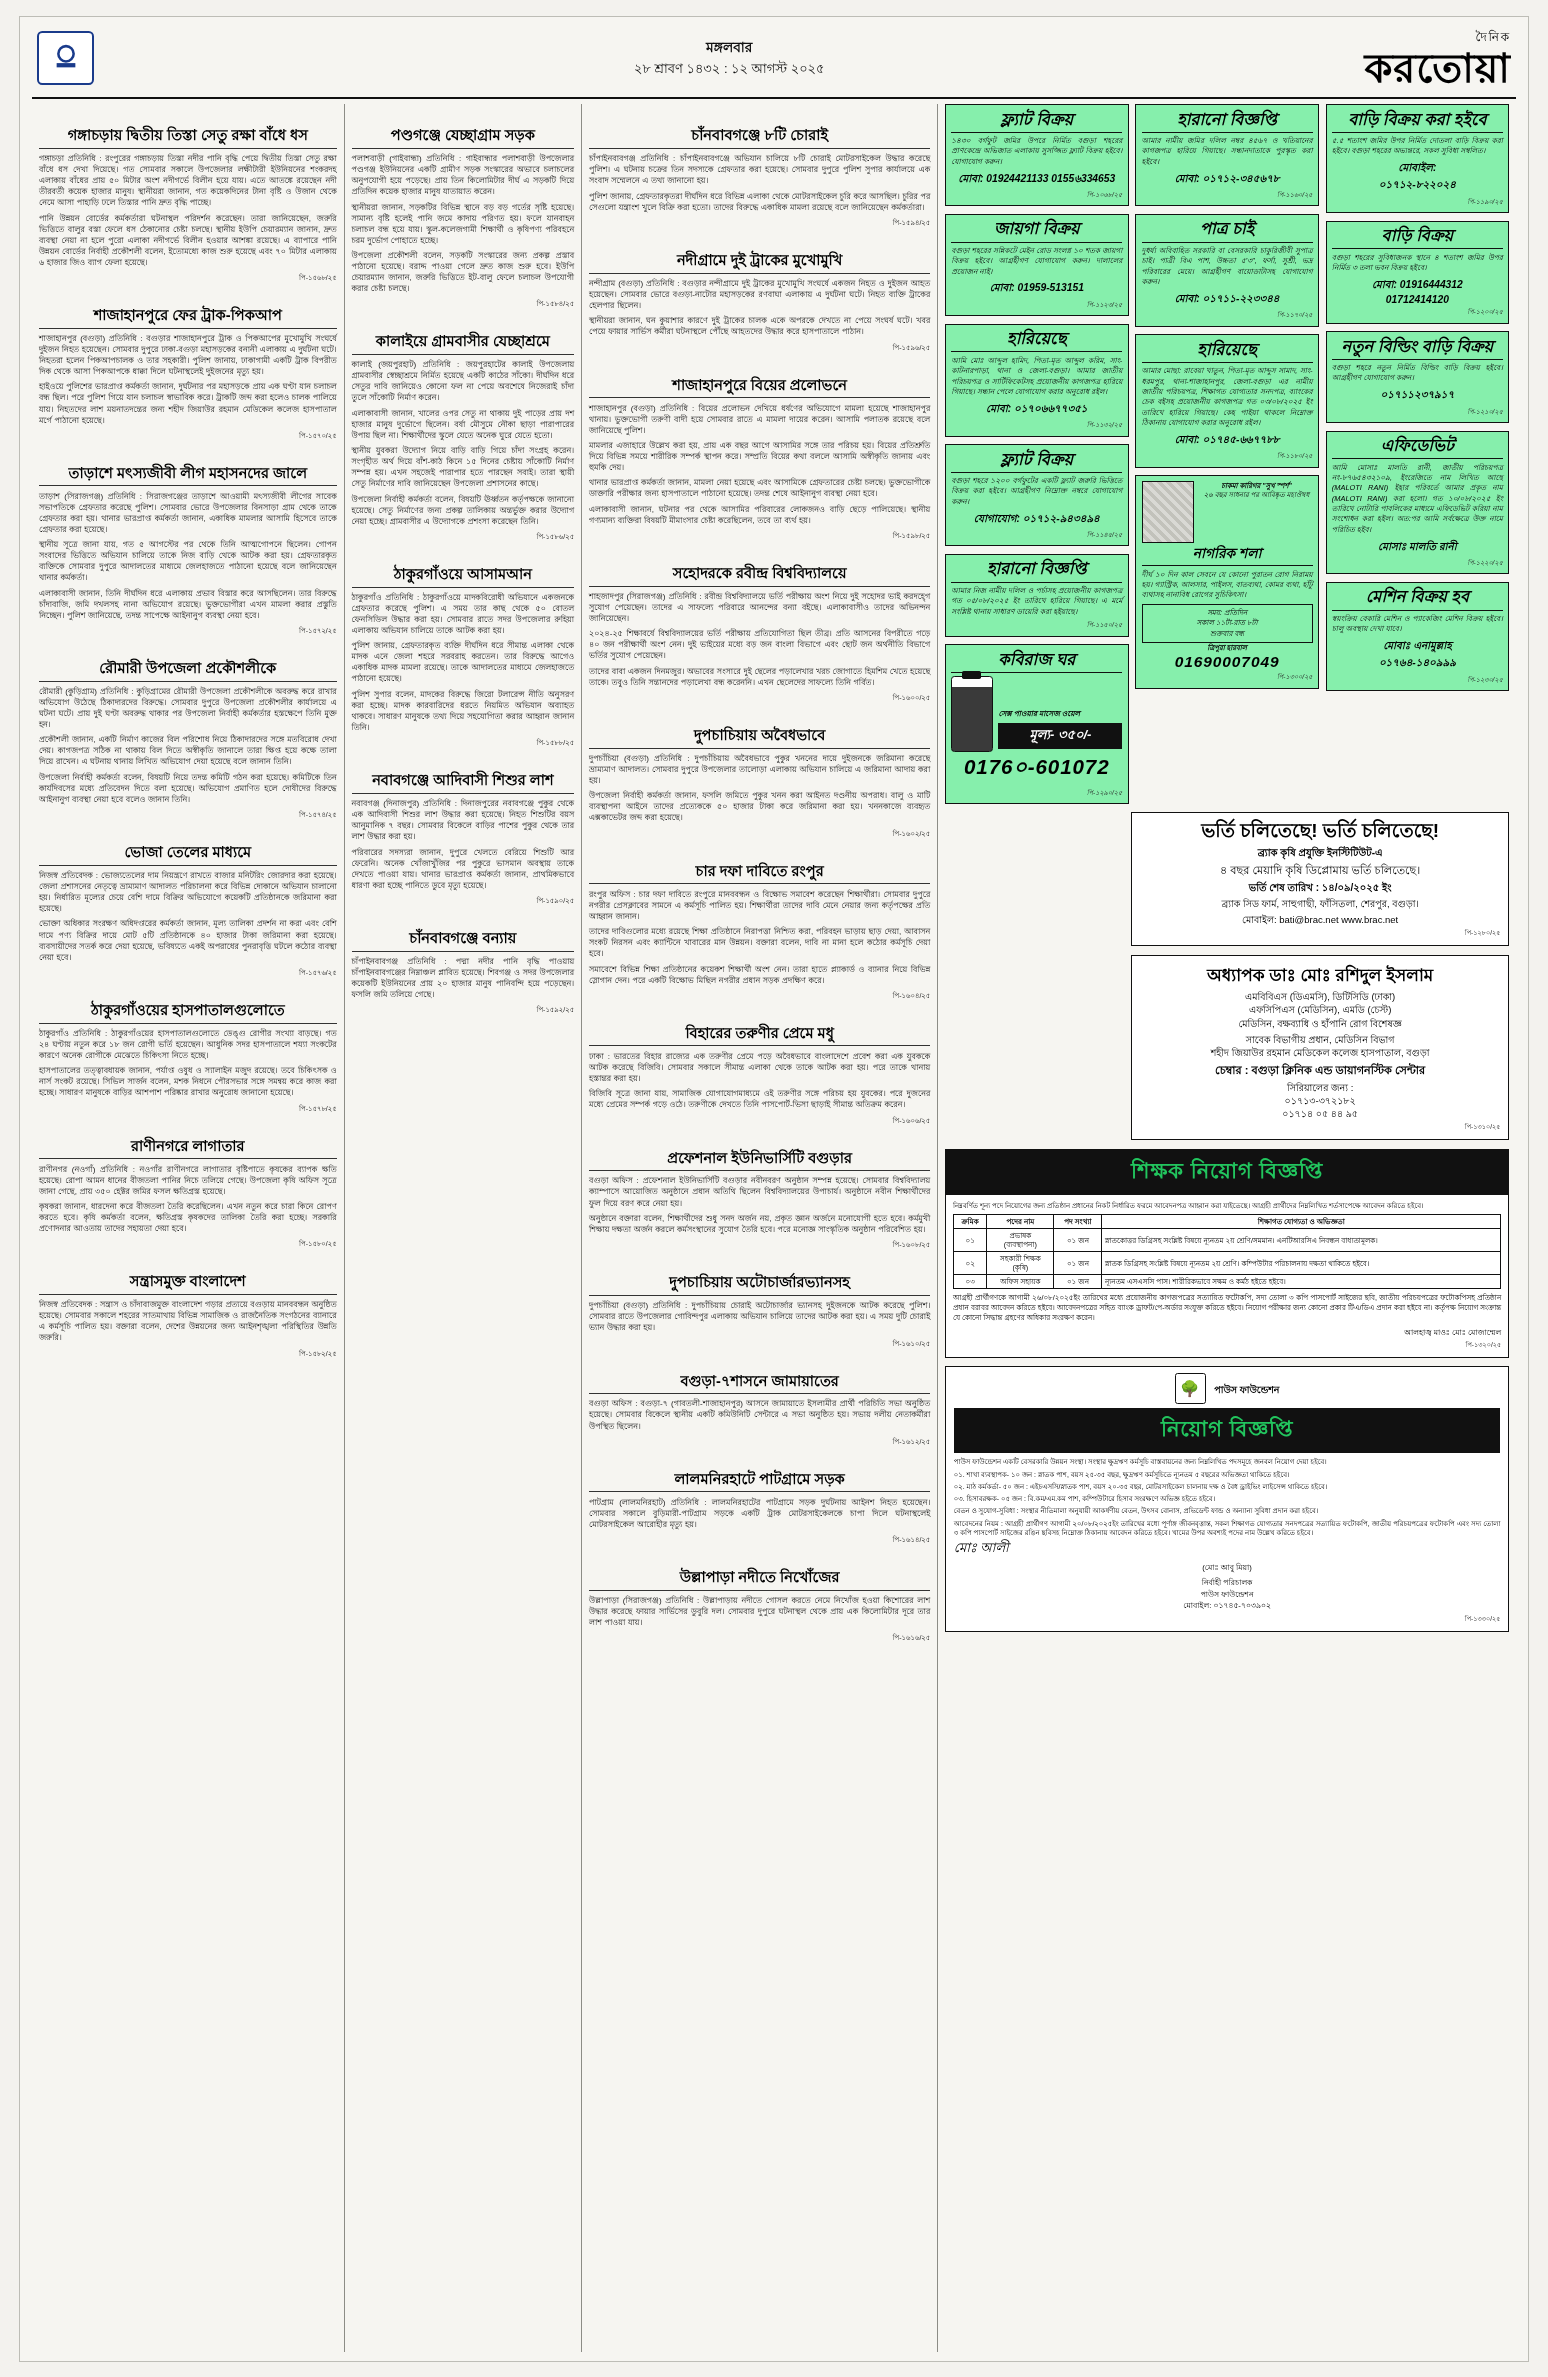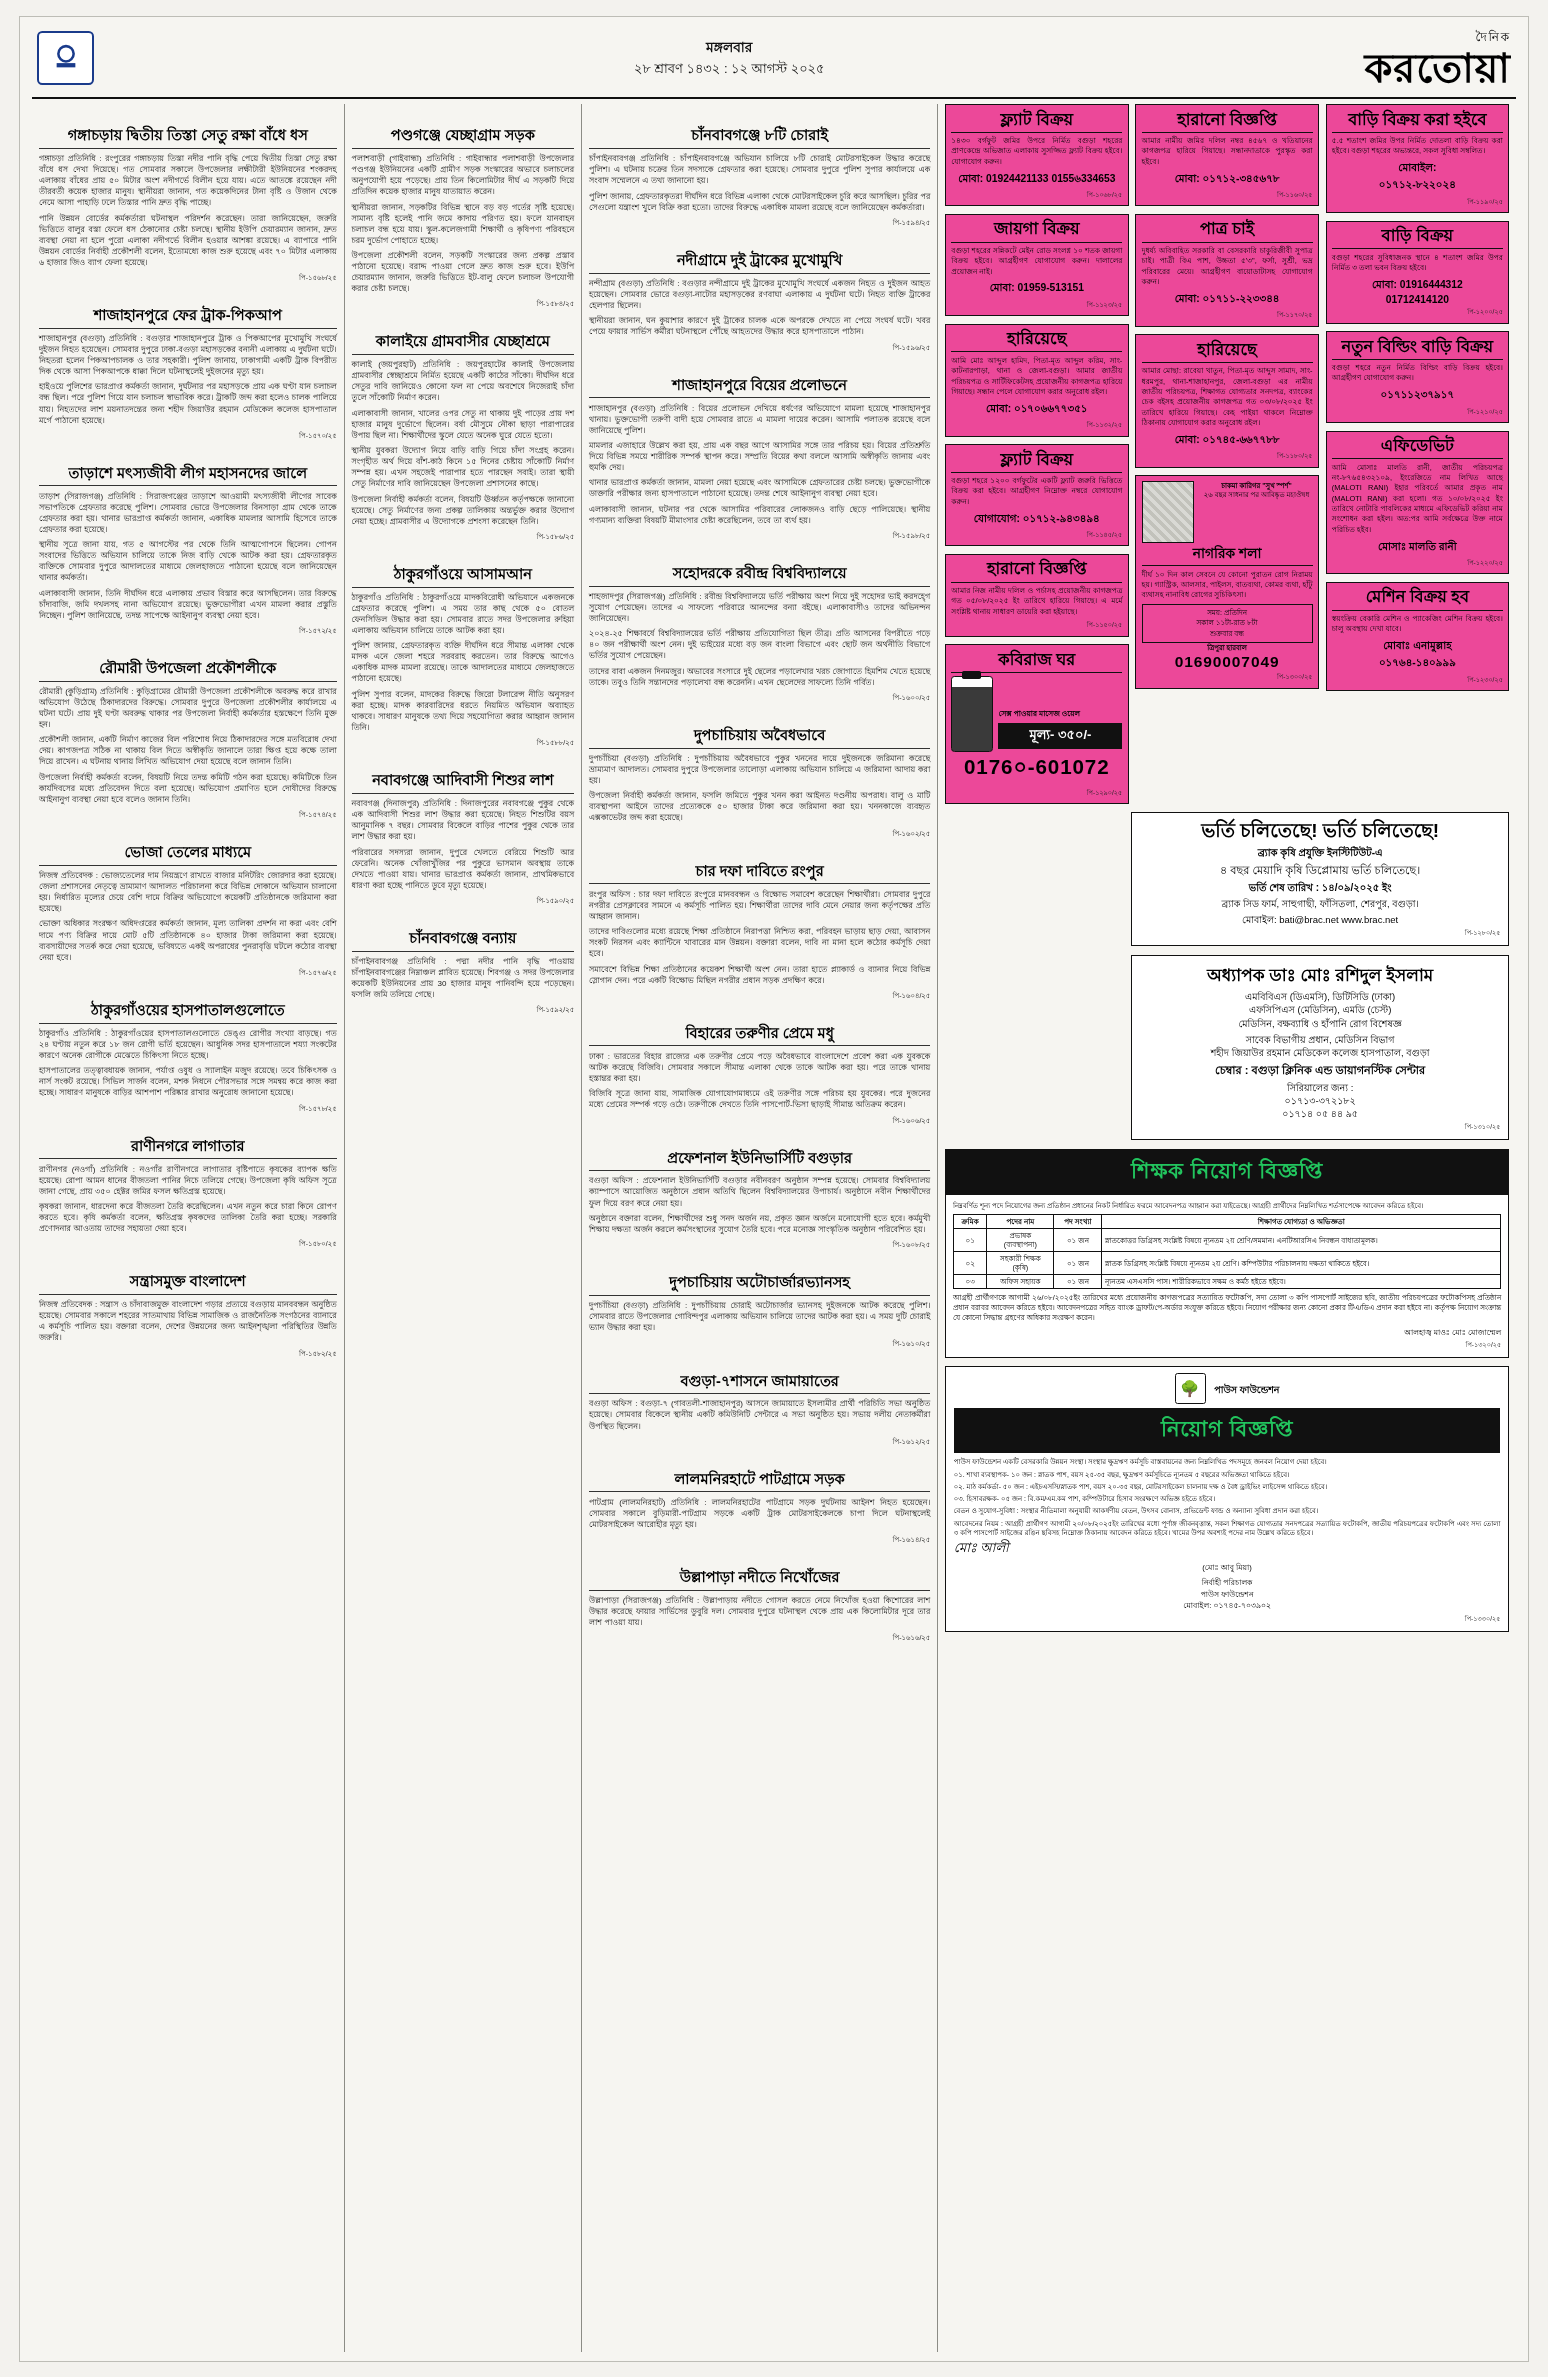--- a/index.html
+++ b/index.html
@@ -31,21 +31,21 @@
   .col + .col{border-left:0.9px solid #8c8c86;}
   .c1{width:21%;} .c2{width:16%;} .c3{width:24%;}
   .wide-right{width:39%;}
   h2.head{font-size:14.6px;font-weight:bold;text-align:center;margin:6.9px 0 4.3px 0;
     line-height:1.25;border-bottom:0.9px solid #333;padding-bottom:3.4px;}
   .art p{font-size:8px;line-height:1.38;text-align:justify;margin:0 0 4.3px 0;
     color:#171717;word-spacing:0.4px;}
   .art{margin-bottom:6px;margin-top:22px;}
   .sig{font-size:6.9px;text-align:right;color:#222;margin:1.7px 0 5.2px 0;}
   
-  .ad{border:1.7px solid #111;margin:0 0 7.7px 0;padding:4.3px 5.2px;background:#ec4899;}
+  .ad{border:1.7px solid #111;margin:0 0 7.7px 0;padding:4.3px 5.2px;background:#86efac;font-style:italic;}
   .ad .ad-title{font-size:16.3px;font-weight:bold;text-align:center;
     border-bottom:1.7px solid #111;padding-bottom:2.6px;margin-bottom:3.4px;line-height:1.2;}
   .ad p{font-size:7.4px;line-height:1.4;text-align:justify;margin:0 0 3.4px 0;}
   .ad .phone{font-size:10.3px;font-weight:bold;text-align:center;margin:2.6px 0;}
   .adsig{font-size:6.5px;text-align:right;color:#222;margin-top:1.7px;}
   
   .bigad{border:1.7px solid #111;margin-bottom:8.6px;background:#fff;padding:6px 7.7px;}
   .bigad .t1{font-size:19px;font-weight:bold;text-align:center;line-height:1.3;}
   .bigad .t2{font-size:10px;font-weight:bold;text-align:center;line-height:1.35;margin-top:2.6px;}
   .bigad .t3{font-size:11.2px;text-align:center;line-height:1.4;margin-top:3.4px;}
@@ -189,21 +189,21 @@
 
         <div class="art">
             <h2 class="head">নবাবগঞ্জে আদিবাসী শিশুর লাশ</h2>
           <p>নবাবগঞ্জ (দিনাজপুর) প্রতিনিধি : দিনাজপুরের নবাবগঞ্জে পুকুর থেকে এক আদিবাসী শিশুর লাশ উদ্ধার করা হয়েছে। নিহত শিশুটির বয়স আনুমানিক ৭ বছর। সোমবার বিকেলে বাড়ির পাশের পুকুর থেকে তার লাশ উদ্ধার করা হয়।</p>
           <p>পরিবারের সদস্যরা জানান, দুপুরে খেলতে বেরিয়ে শিশুটি আর ফেরেনি। অনেক খোঁজাখুঁজির পর পুকুরে ভাসমান অবস্থায় তাকে দেখতে পাওয়া যায়। থানার ভারপ্রাপ্ত কর্মকর্তা জানান, প্রাথমিকভাবে ধারণা করা হচ্ছে পানিতে ডুবে মৃত্যু হয়েছে।</p>
           <div class="sig">পি-১৫৯০/২৫</div>
           </div>
 
         <div class="art">
             <h2 class="head">চাঁনবাবগঞ্জে বন্যায়</h2>
-          <p>চাঁপাইনবাবগঞ্জ প্রতিনিধি : পদ্মা নদীর পানি বৃদ্ধি পাওয়ায় চাঁপাইনবাবগঞ্জের নিম্নাঞ্চল প্লাবিত হয়েছে। শিবগঞ্জ ও সদর উপজেলার কয়েকটি ইউনিয়নের প্রায় 30 হাজার মানুষ পানিবন্দি হয়ে পড়েছেন। ফসলি জমি তলিয়ে গেছে।</p>
+          <p>চাঁপাইনবাবগঞ্জ প্রতিনিধি : পদ্মা নদীর পানি বৃদ্ধি পাওয়ায় চাঁপাইনবাবগঞ্জের নিম্নাঞ্চল প্লাবিত হয়েছে। শিবগঞ্জ ও সদর উপজেলার কয়েকটি ইউনিয়নের প্রায় ২০ হাজার মানুষ পানিবন্দি হয়ে পড়েছেন। ফসলি জমি তলিয়ে গেছে।</p>
           <div class="sig">পি-১৫৯২/২৫</div>
           </div>
       </div>
 
       <div class="col c3">
         <div class="art">
             <h2 class="head">চাঁনবাবগঞ্জে ৮টি চোরাই</h2>
           <p>চাঁপাইনবাবগঞ্জ প্রতিনিধি : চাঁপাইনবাবগঞ্জে অভিযান চালিয়ে ৮টি চোরাই মোটরসাইকেল উদ্ধার করেছে পুলিশ। এ ঘটনায় চক্রের তিন সদস্যকে গ্রেফতার করা হয়েছে। সোমবার দুপুরে পুলিশ সুপার কার্যালয়ে এক সংবাদ সম্মেলনে এ তথ্য জানানো হয়।</p>
           <p>পুলিশ জানায়, গ্রেফতারকৃতরা দীর্ঘদিন ধরে বিভিন্ন এলাকা থেকে মোটরসাইকেল চুরি করে আসছিল। চুরির পর সেগুলো যন্ত্রাংশ খুলে বিক্রি করা হতো। তাদের বিরুদ্ধে একাধিক মামলা রয়েছে বলে জানিয়েছেন কর্মকর্তারা।</p>
           <div class="sig">পি-১৫৯৪/২৫</div>

